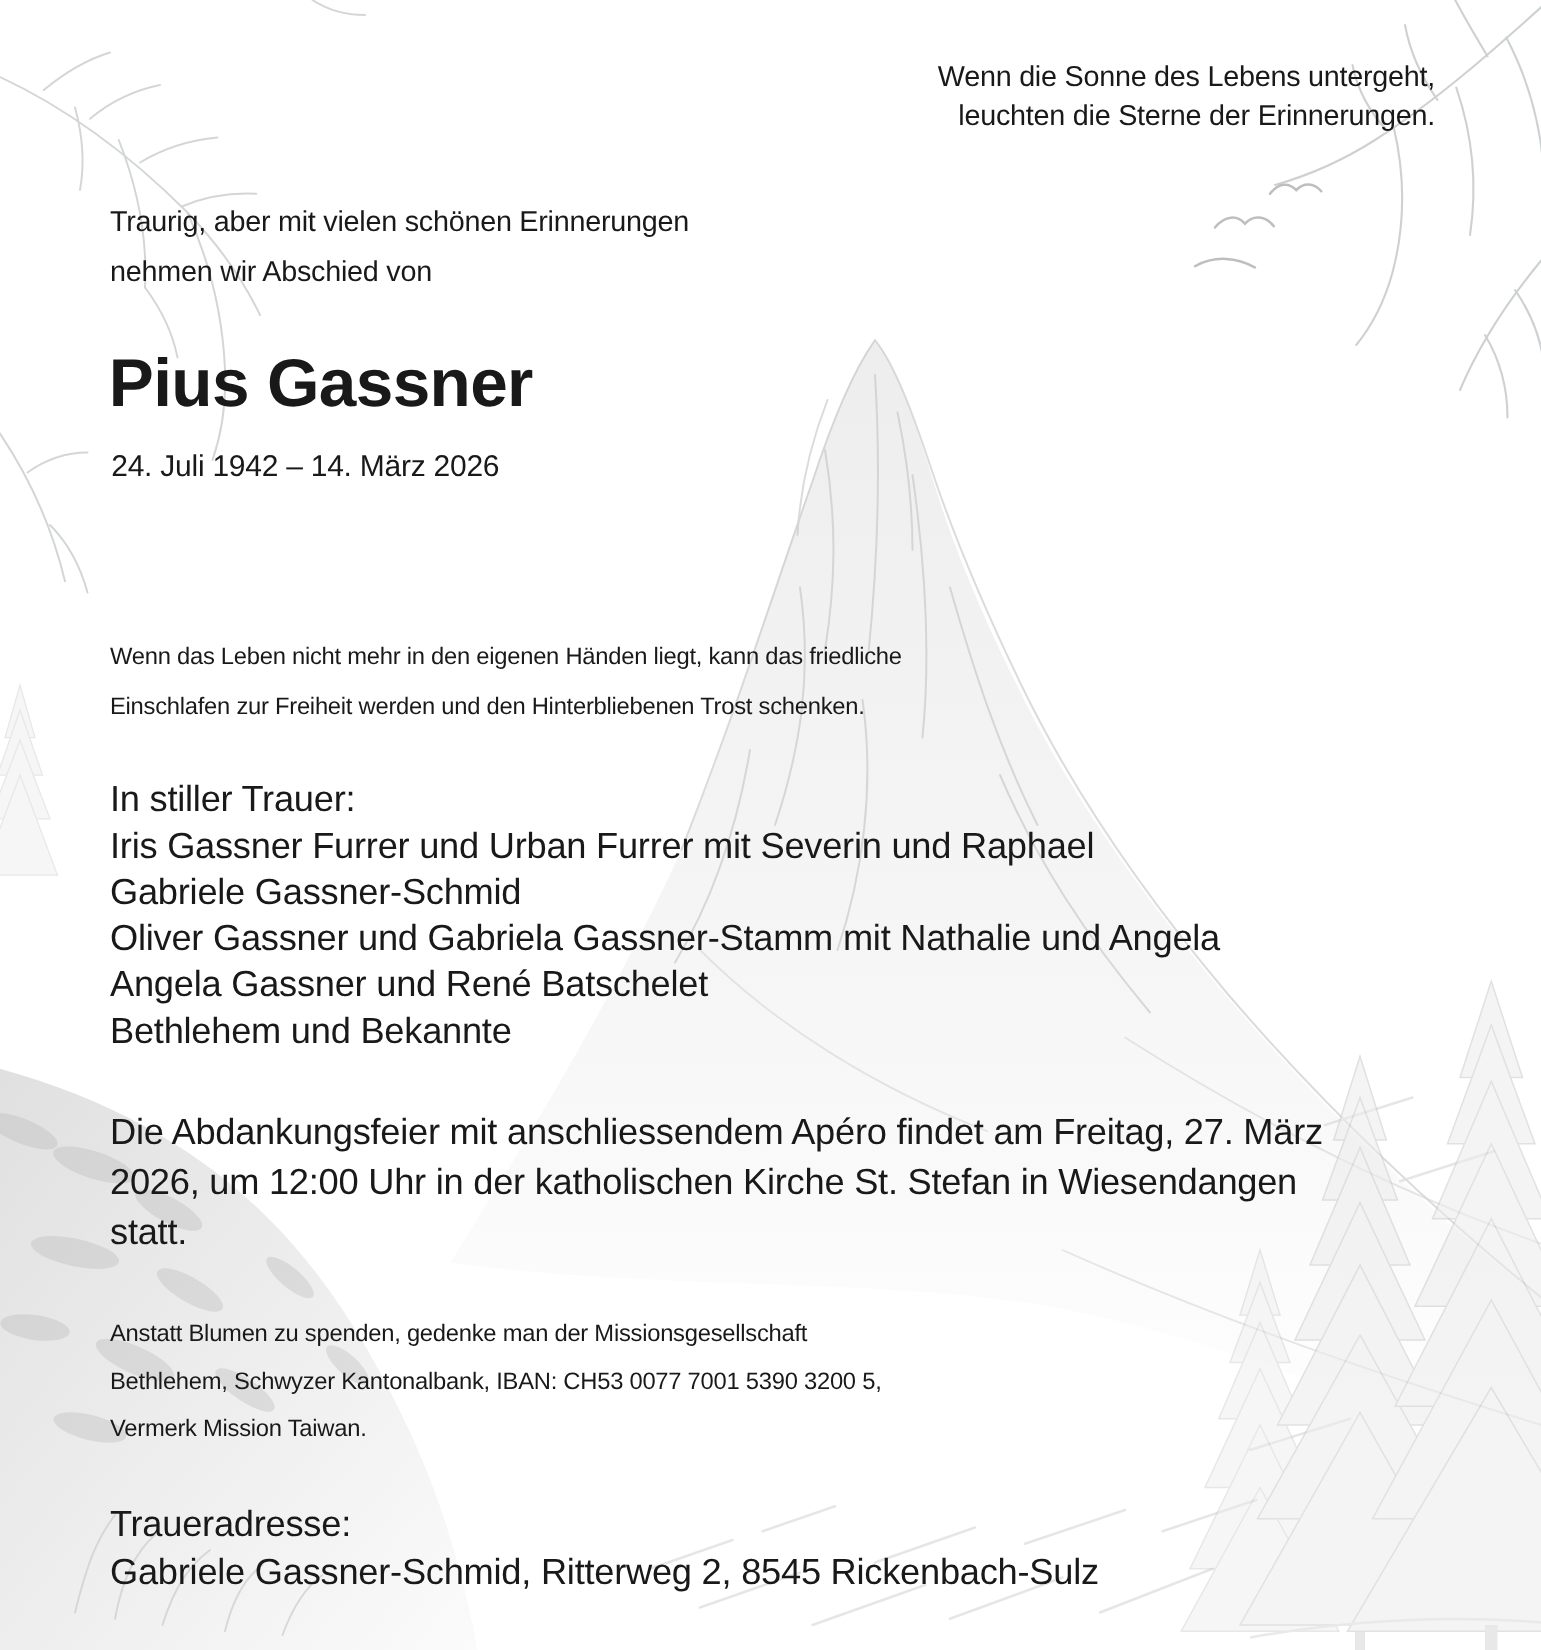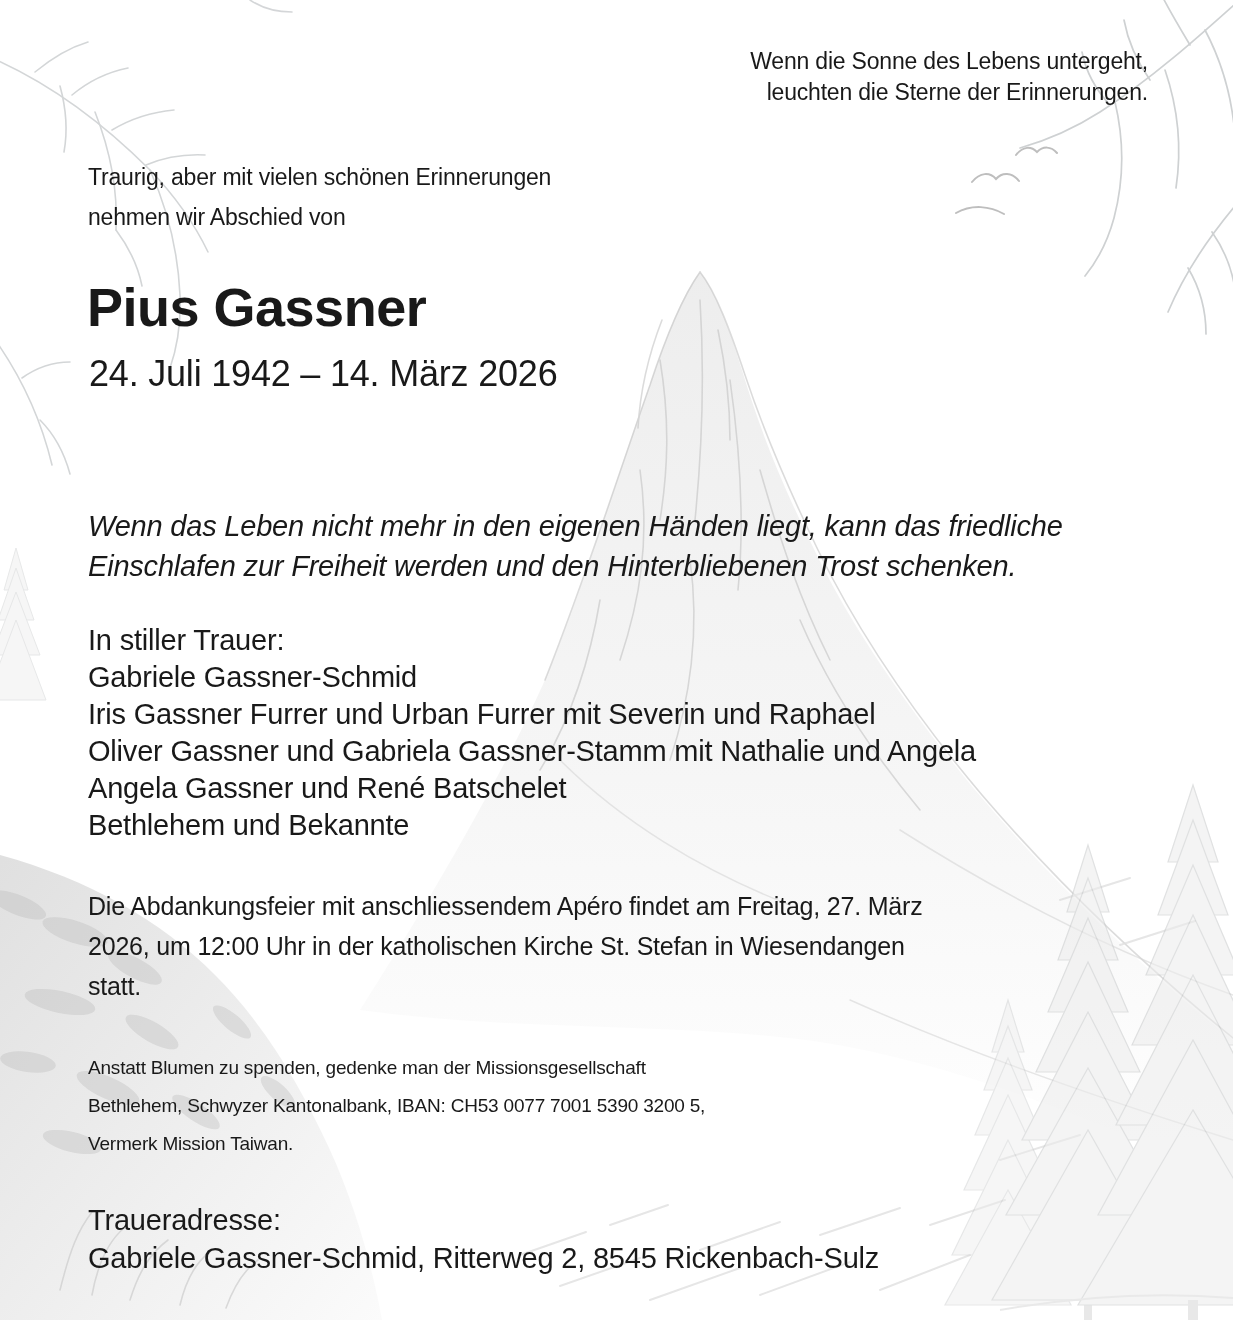--- a/index.html
+++ b/index.html
@@ -10,24 +10,24 @@
     color:#191919;
     position:relative;
     overflow:hidden;
   }
   .page{position:absolute;inset:0;border-radius:22px;}
   .bg{position:absolute;top:0;left:0;z-index:0;}
   .txt{position:absolute;z-index:2;letter-spacing:-0.2px;}
   .motto{top:46px;right:85px;text-align:right;font-size:23px;line-height:31px;}
   .intro{top:157px;left:88px;font-size:23px;line-height:40px;}
   .name{top:276px;left:87px;font-size:54px;line-height:62px;font-weight:700;letter-spacing:-0.5px;margin:0;}
-  .dates{top:355px;left:89px;font-size:36px;line-height:38px;}
-  .eulogy{top:506px;left:88px;font-size:29px;line-height:40px;font-style:italic;}
+  .dates{top:355px;left:89px;font-size:24px;line-height:38px;}
+  .eulogy{top:506px;left:88px;font-size:19px;line-height:40px;}
   .mourners{top:622px;left:88px;font-size:29px;line-height:37px;}
-  .service{top:886px;left:88px;font-size:25px;line-height:40px;}
+  .service{top:886px;left:88px;font-size:29px;line-height:40px;}
   .donation{top:1049px;left:88px;font-size:19px;line-height:38px;}
   .address{top:1201px;left:88px;font-size:29px;line-height:38px;}
 </style>
 </head>
 <body>
 
 <div class="page">
 
   <svg class="bg" width="1233" height="1320" viewBox="0 0 1233 1320" aria-hidden="true">
     <defs>
@@ -207,22 +207,22 @@
 
   <div class="txt dates">24. Juli 1942 – 14. März 2026</div>
 
   <div class="txt eulogy">
     <div>Wenn das Leben nicht mehr in den eigenen Händen liegt, kann das friedliche</div>
     <div>Einschlafen zur Freiheit werden und den Hinterbliebenen Trost schenken.</div>
   </div>
 
   <div class="txt mourners">
     <div>In stiller Trauer:</div>
+    <div>Iris Gassner Furrer und Urban Furrer mit Severin und Raphael</div>
     <div>Gabriele Gassner-Schmid</div>
-    <div>Iris Gassner Furrer und Urban Furrer mit Severin und Raphael</div>
     <div>Oliver Gassner und Gabriela Gassner-Stamm mit Nathalie und Angela</div>
     <div>Angela Gassner und René Batschelet</div>
     <div>Bethlehem und Bekannte</div>
   </div>
 
   <div class="txt service">
     <div>Die Abdankungsfeier mit anschliessendem Apéro findet am Freitag, 27. März</div>
     <div>2026, um 12:00 Uhr in der katholischen Kirche St. Stefan in Wiesendangen</div>
     <div>statt.</div>
   </div>

